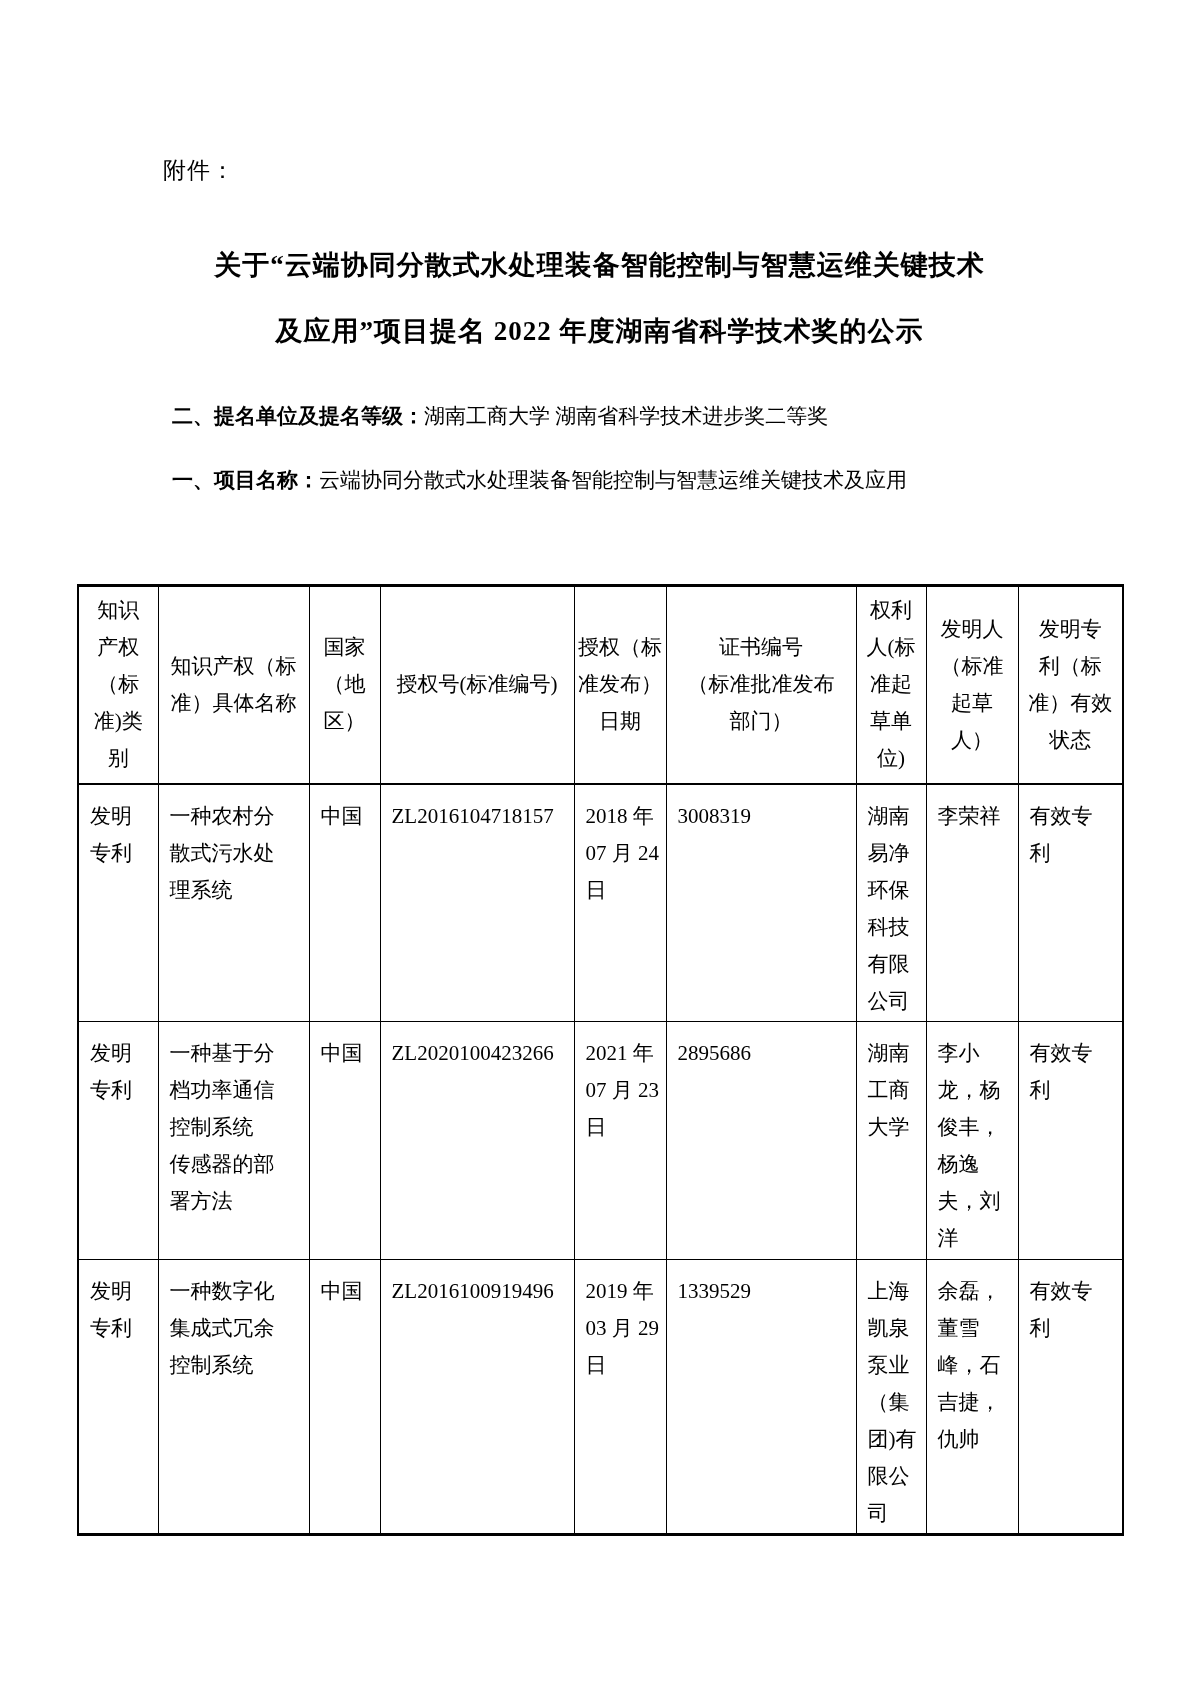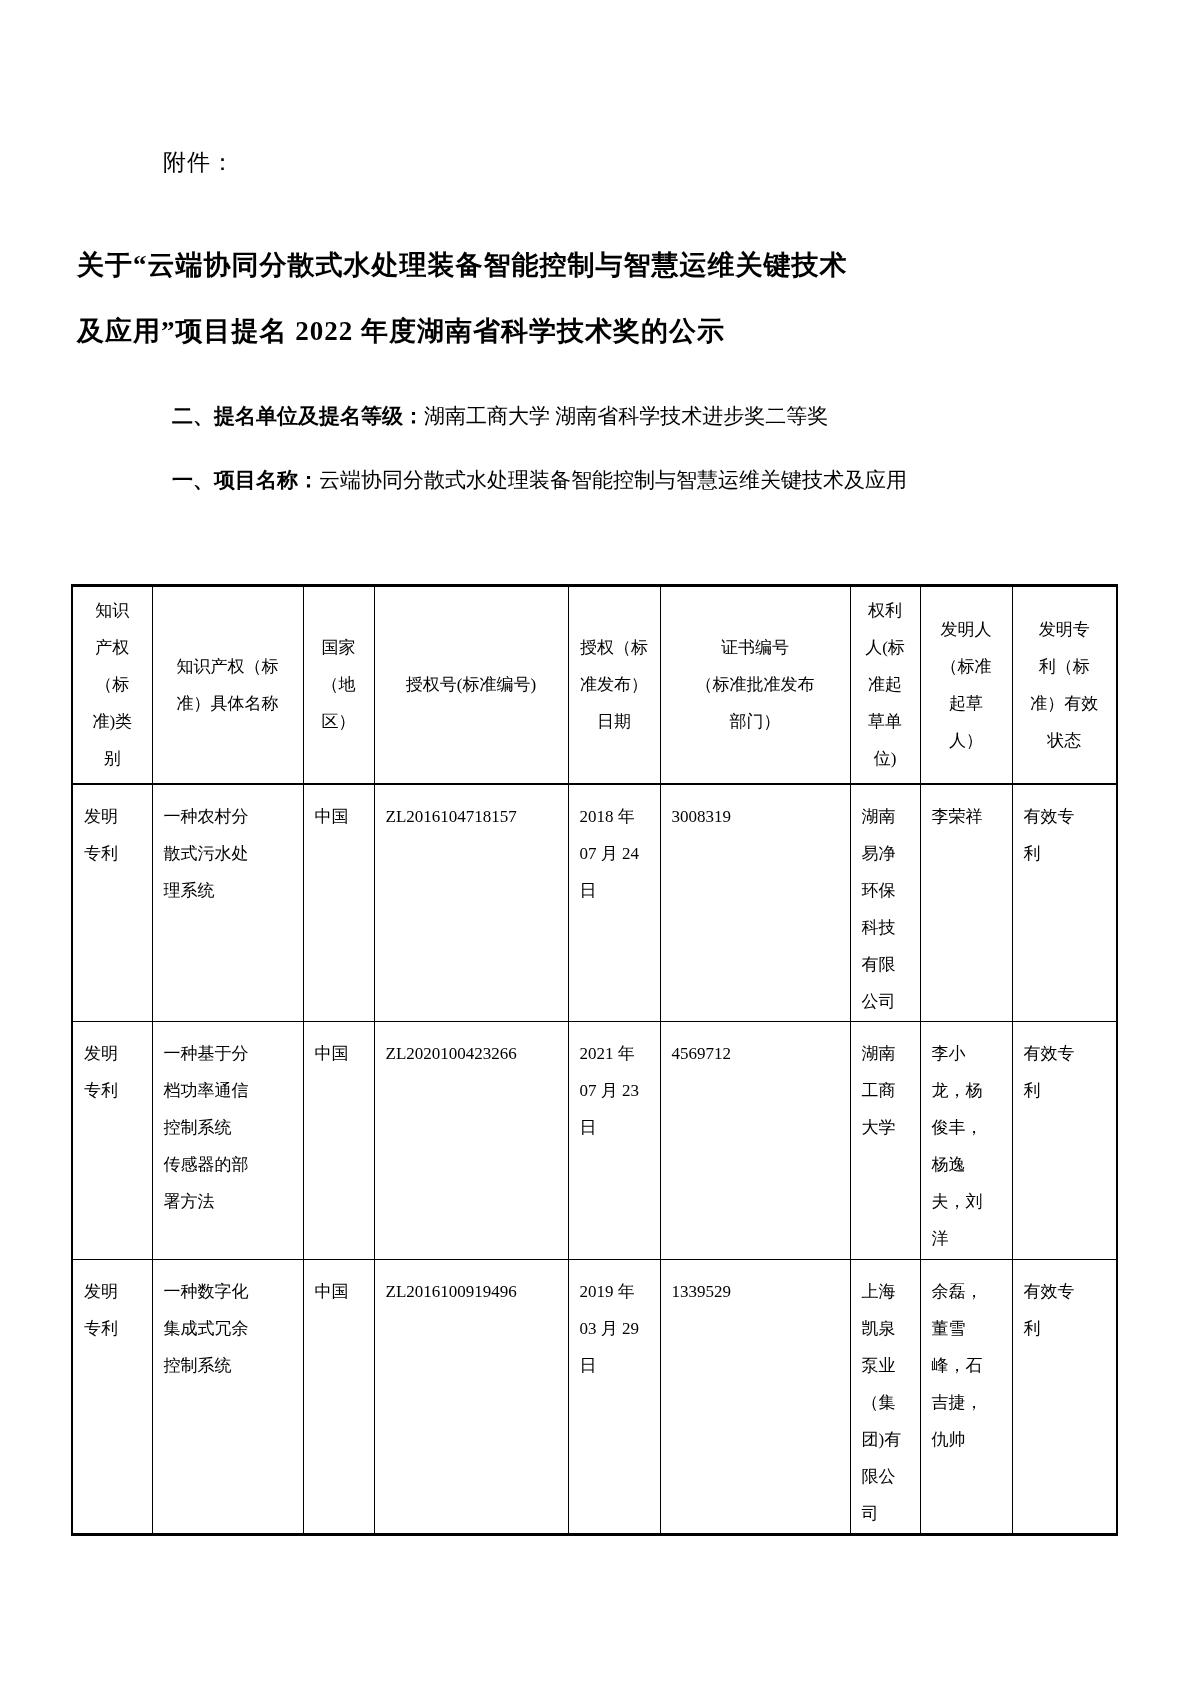--- a/index.html
+++ b/index.html
@@ -18,31 +18,31 @@
   .page {
     position: absolute;
     left: 0; top: 0;
     width: 1200px;
     height: 1697px;
     background: #ffffff;
   }
   .attachment {
     position: absolute;
     left: 163px;
-    top: 148px;
+    top: 156px;
     font-size: 23px;
     line-height: 30px;
     letter-spacing: 1px;
   }
   .doc-title {
     position: absolute;
     left: 77px;
     top: 232px;
     width: 1045px;
-    text-align: left;
+    text-align: center;
     font-size: 27px;
     font-weight: bold;
     line-height: 66px;
     letter-spacing: 1px;
   }
   .items {
     position: absolute;
     left: 172px;
     top: 403px;
     width: 950px;
@@ -51,26 +51,26 @@
   .item {
     line-height: 27px;
     margin-bottom: 37px;
     white-space: nowrap;
   }
   .item .lbl { font-weight: bold; }
   .item .lbl:empty { display: none; }
 
   table.ip-table {
     position: absolute;
-    left: 71px;
+    left: 77px;
     top: 584px;
     width: 1045px;
     border-collapse: collapse;
     table-layout: fixed;
-    font-size: 17px;
+    font-size: 21px;
   }
   table.ip-table { border: 2px solid #000; border-top-width: 3px; border-bottom-width: 3px; }
   .ip-table th, .ip-table td {
     border: 1px solid #000;
     white-space: pre-line;
     overflow: hidden;
   }
   .ip-table thead th {
     font-weight: normal;
     text-align: center;
@@ -186,21 +186,21 @@
         <td>一种基于分
 档功率通信
 控制系统
 传感器的部
 署方法</td>
         <td>中国</td>
         <td>ZL2020100423266</td>
         <td>2021 年
 07 月 23
 日</td>
-        <td>4569712</td>
+        <td>2895686</td>
         <td>湖南
 工商
 大学</td>
         <td>李小
 龙，杨
 俊丰，
 杨逸
 夫，刘
 洋</td>
         <td>有效专

